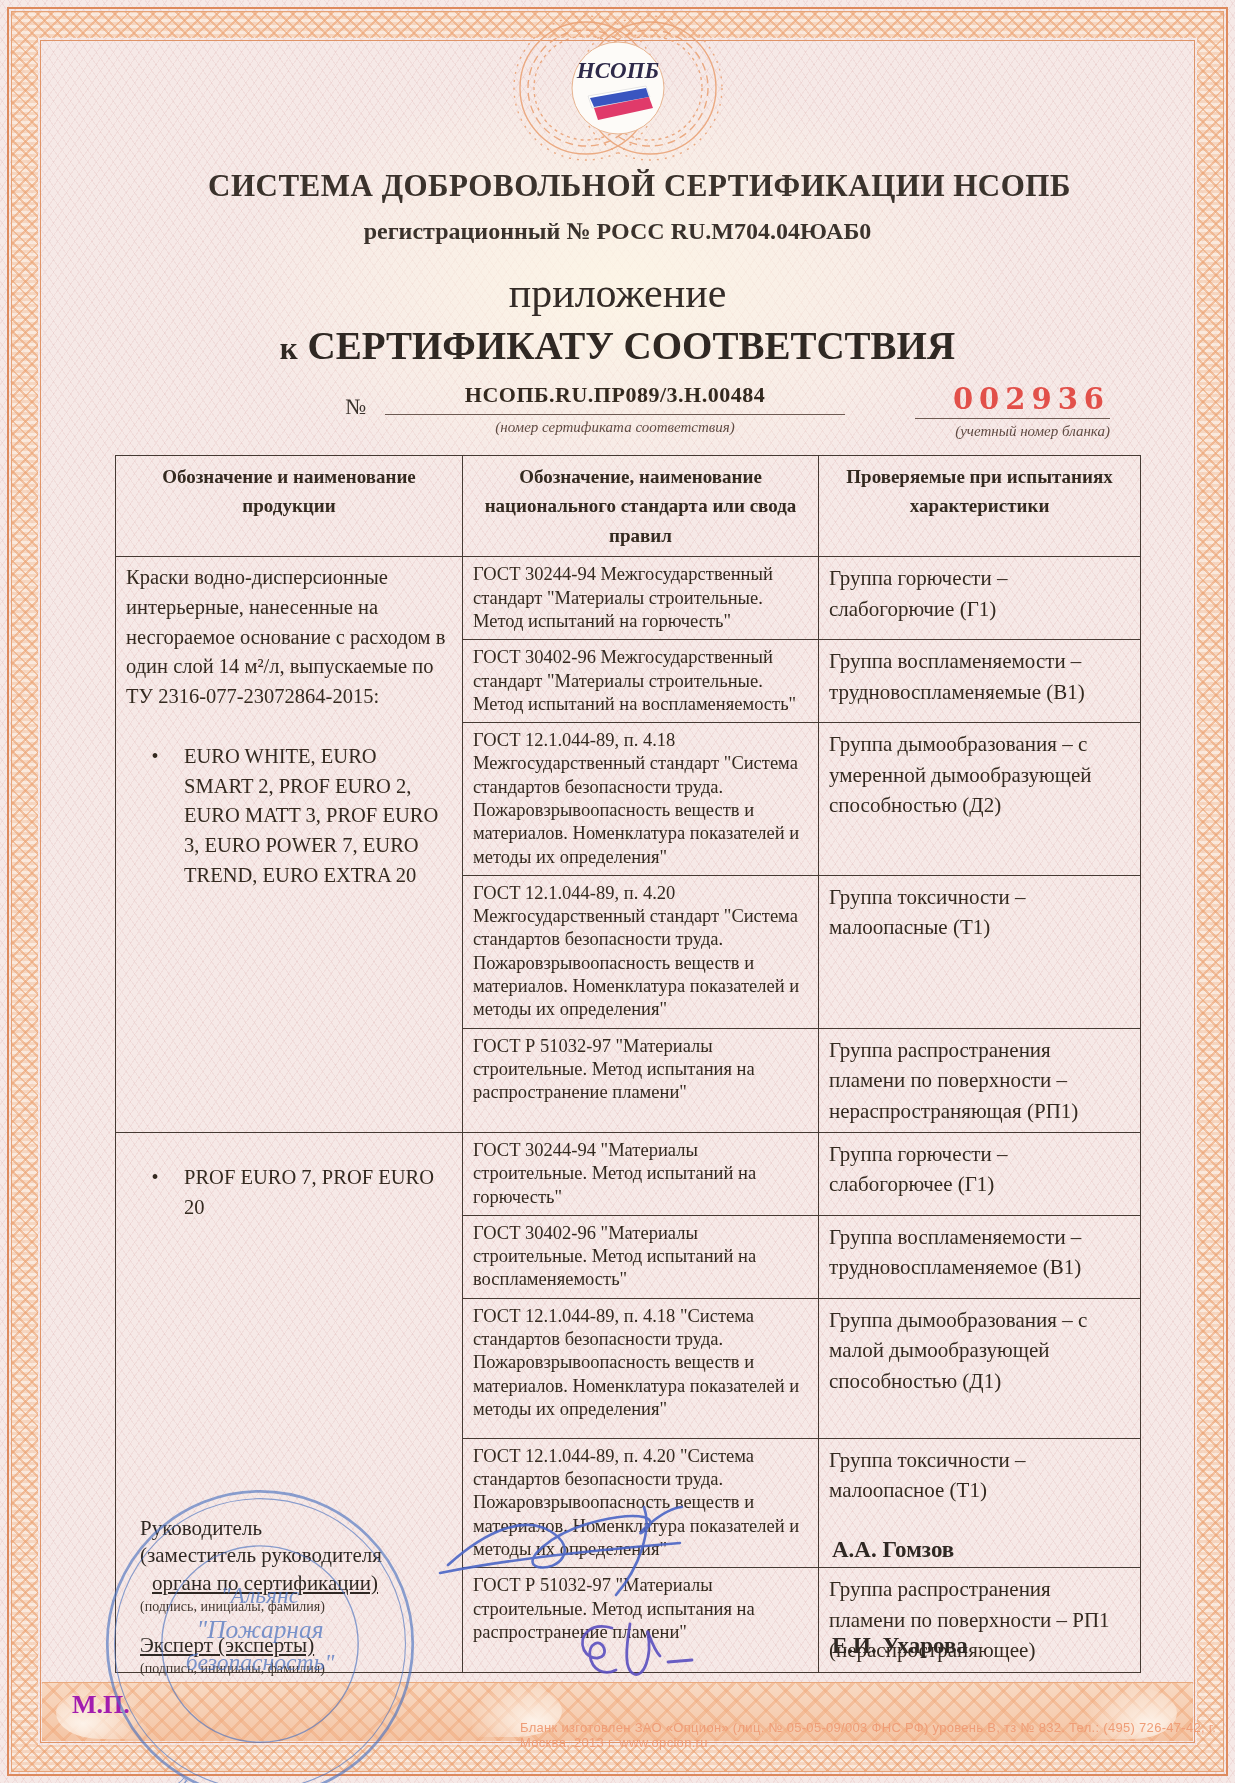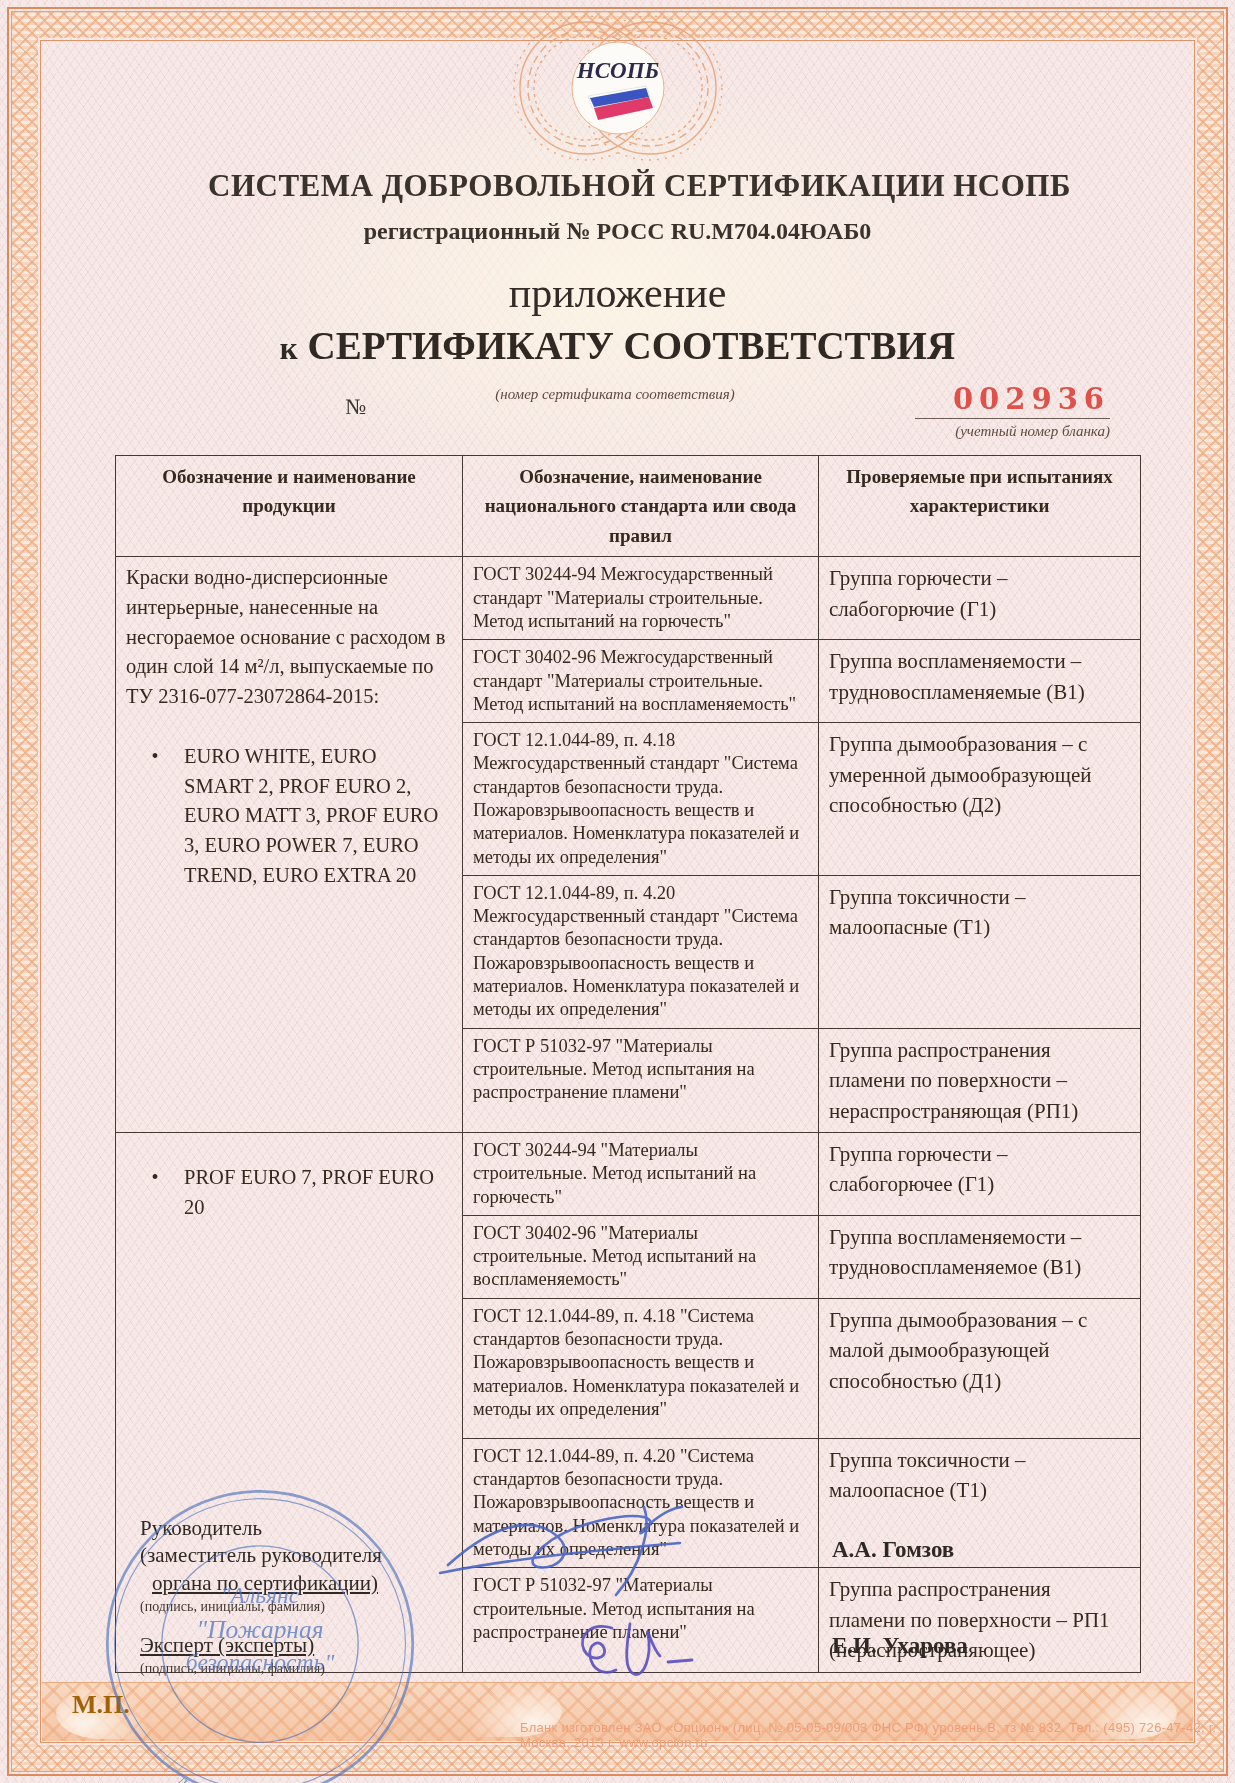--- a/index.html
+++ b/index.html
@@ -58,21 +58,21 @@
   td.prod{font-size:20.5px;line-height:1.45;color:#33291f;}
   .prod-items{margin-top:30px;display:flex;}
   .bullet{width:58px;text-align:center;flex:0 0 58px;font-size:20px;}
   .prod-list{flex:1;padding-right:4px;}
   
   .sig-area{position:absolute;left:0;top:1505px;right:0;height:230px;}
   .role-block{position:absolute;left:140px;top:10px;width:330px;font-size:21px;line-height:1.3;color:#2f2823;}
   .role-underline{text-decoration:underline;margin-left:12px;}
   .sig-hint{font-size:14px;color:#41362f;margin-top:1px;}
   .expert-line{margin-top:16px;font-size:21px;text-decoration:underline;}
-  .mp{position:absolute;left:72px;top:185px;font-size:26px;font-weight:bold;color:#a16207;}
+  .mp{position:absolute;left:72px;top:185px;font-size:26px;font-weight:bold;color:#a21caf;}
   .name-head{position:absolute;left:832px;top:32px;font-size:23px;font-weight:bold;color:#2f2823;}
   .name-expert{position:absolute;left:832px;top:128px;font-size:23px;font-weight:bold;color:#2f2823;}
   .sig1{position:absolute;left:430px;top:-18px;}
   .sig2{position:absolute;left:560px;top:95px;}
   .stamp{position:absolute;left:40px;top:1485px;opacity:0.85;}
   
   .microtext{position:absolute;left:520px;bottom:33px;width:700px;font-family:"Liberation Sans",sans-serif;
     font-size:13px;color:#ef9d77;text-align:left;letter-spacing:0.3px;}
 </style>
 </head>
@@ -113,20 +113,21 @@
   <div class="doc-type1">приложение</div>
   <div class="doc-type2">
     <span class="small-k">к</span>
     <span>СЕРТИФИКАТУ СООТВЕТСТВИЯ</span>
   </div>
 </div>
 
 <div class="numbers">
   <span class="no-sign">№</span>
   <div class="cert-num-wrap">
+    <div class="cert-num">НСОПБ.RU.ПР089/3.Н.00484</div>
     <div class="num-label">(номер сертификата соответствия)</div>
   </div>
   <div class="blank-num-wrap">
     <div class="blank-num">002936</div>
     <div class="num-label">(учетный номер бланка)</div>
   </div>
 </div>
 
 <table class="cert">
   <colgroup>

